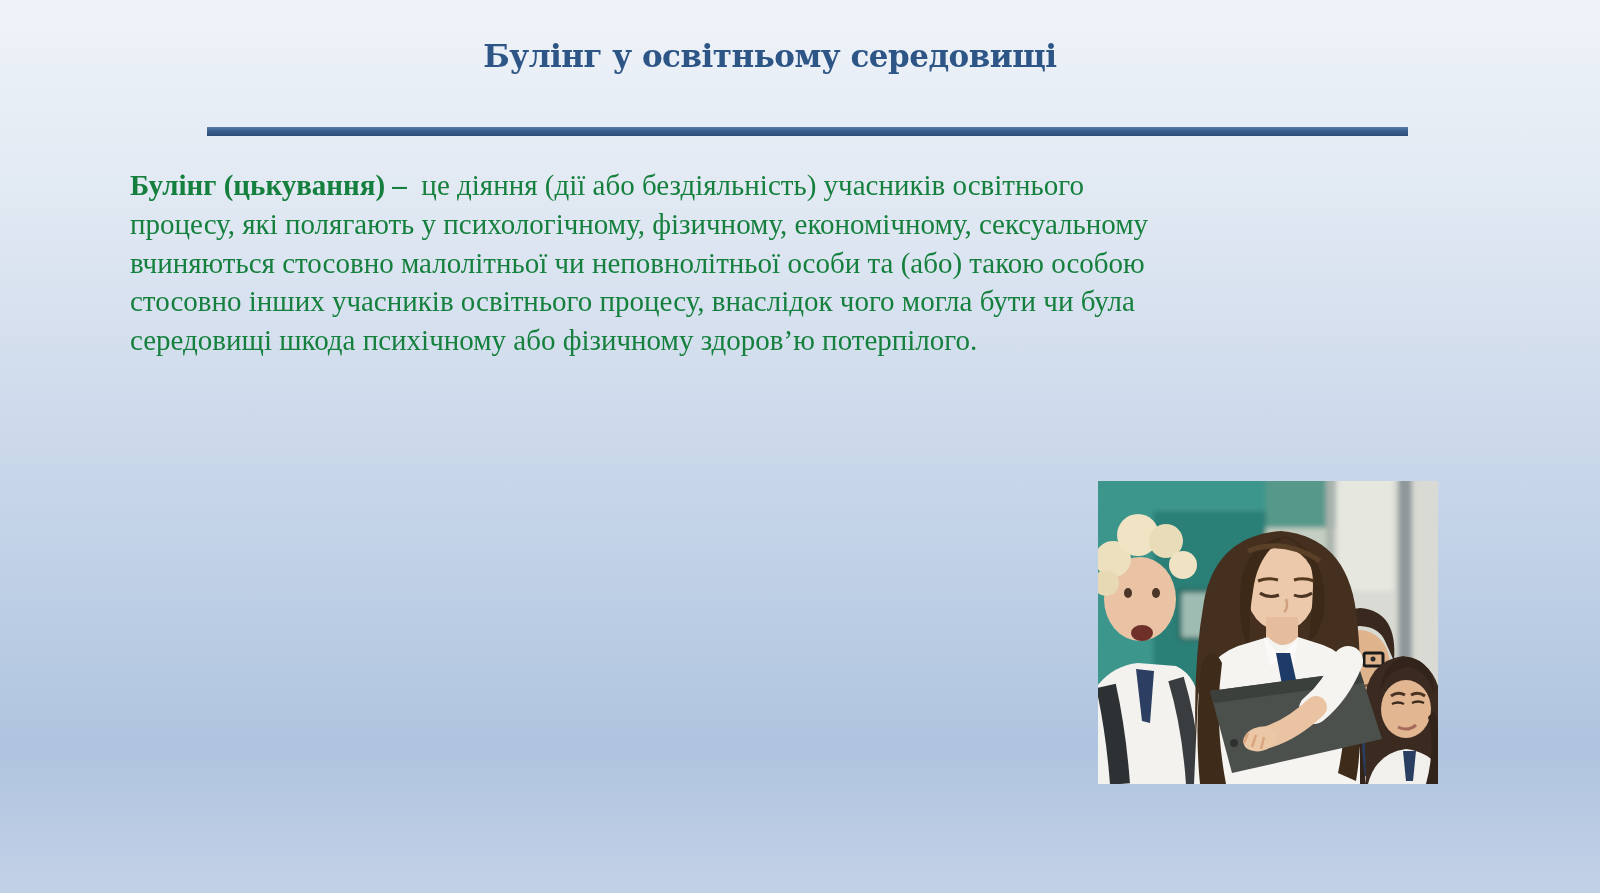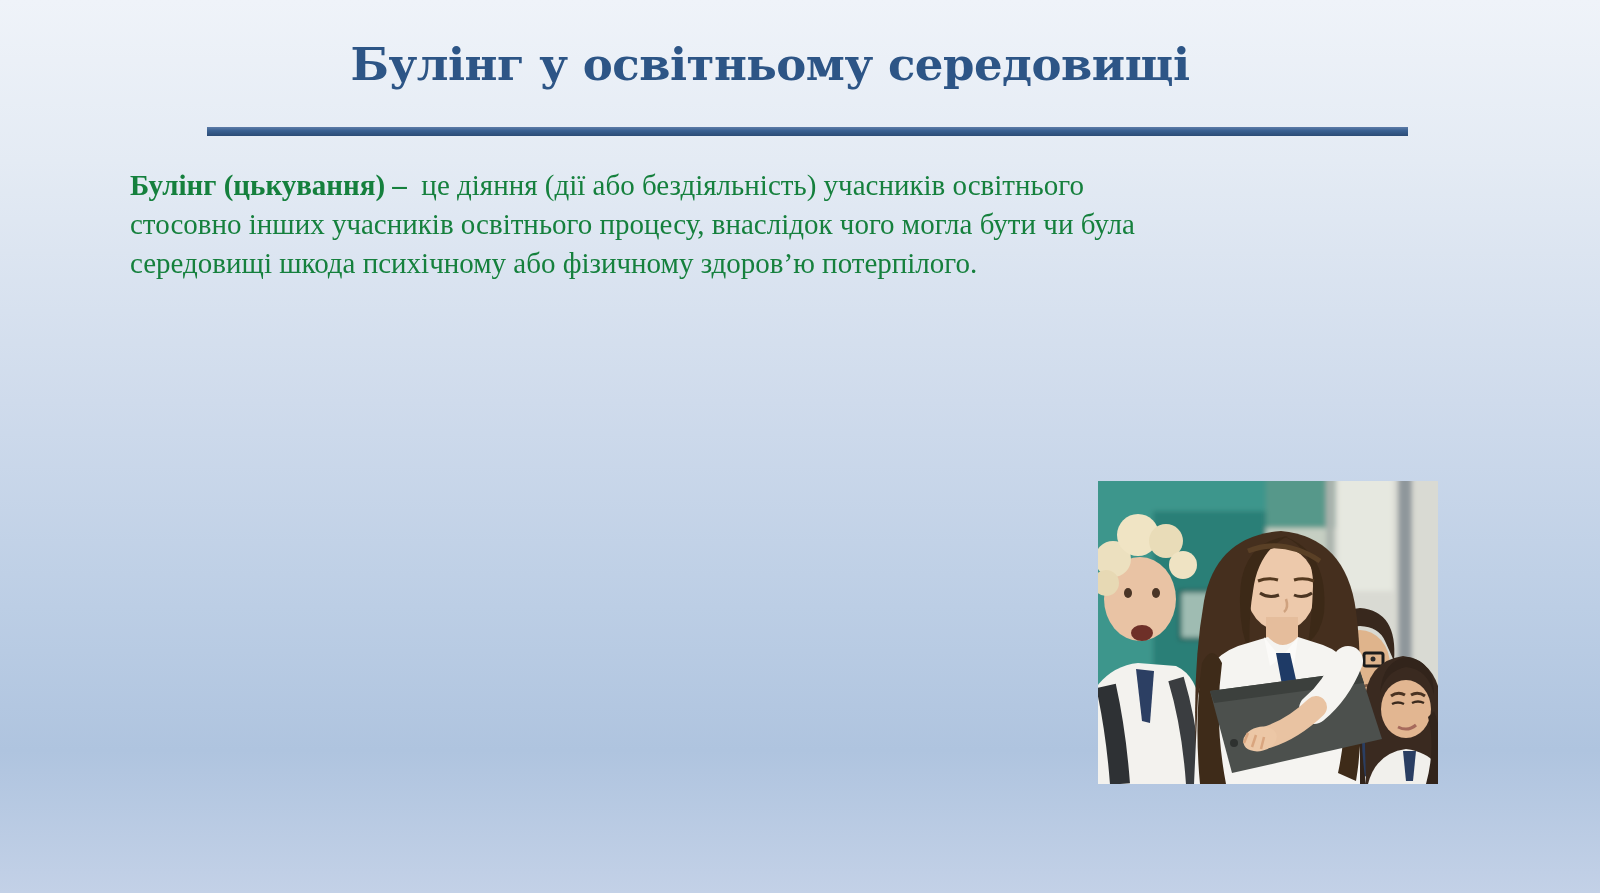--- a/index.html
+++ b/index.html
@@ -28,21 +28,21 @@
     position: absolute;
     left: 170px;
     top: 38px;
     width: 1200px;
     text-align: center;
   }
   .title-wrap h1 {
     margin: 0;
     font-family: "DejaVu Serif", "Liberation Serif", serif;
     font-weight: bold;
-    font-size: 45px;
+    font-size: 31px;
     letter-spacing: -0.5px;
     color: #2d5586;
   }
   .divider {
     position: absolute;
     left: 207px;
     top: 127px;
     width: 1201px;
     height: 9px;
     background: linear-gradient(180deg, #5d7ca8 0%, #3a6192 40%, #2b4b75 100%);
@@ -83,20 +83,22 @@
 <div class="slide">
 
   <div class="title-wrap">
     <h1>Булінг у освітньому середовищі</h1>
   </div>
 
   <div class="divider"></div>
 
   <div class="body-text">
     <div class="line"><span class="bold">Булінг (цькування) –</span><span>  це діяння (дії або бездіяльність) учасників освітнього</span></div>
+    <div class="line">процесу, які полягають у психологічному, фізичному, економічному, сексуальному</div>
+    <div class="line">вчиняються стосовно малолітньої чи неповнолітньої особи та (або) такою особою</div>
     <div class="line">стосовно інших учасників освітнього процесу, внаслідок чого могла бути чи була</div>
     <div class="line">середовищі шкода психічному або фізичному здоров’ю потерпілого.</div>
   </div>
 
   <figure class="photo">
     <svg viewBox="0 0 340 303" preserveAspectRatio="none">
       <defs>
         <filter id="bgblur" x="-10%" y="-10%" width="120%" height="120%">
           <feGaussianBlur stdDeviation="2.5"></feGaussianBlur>
         </filter>

